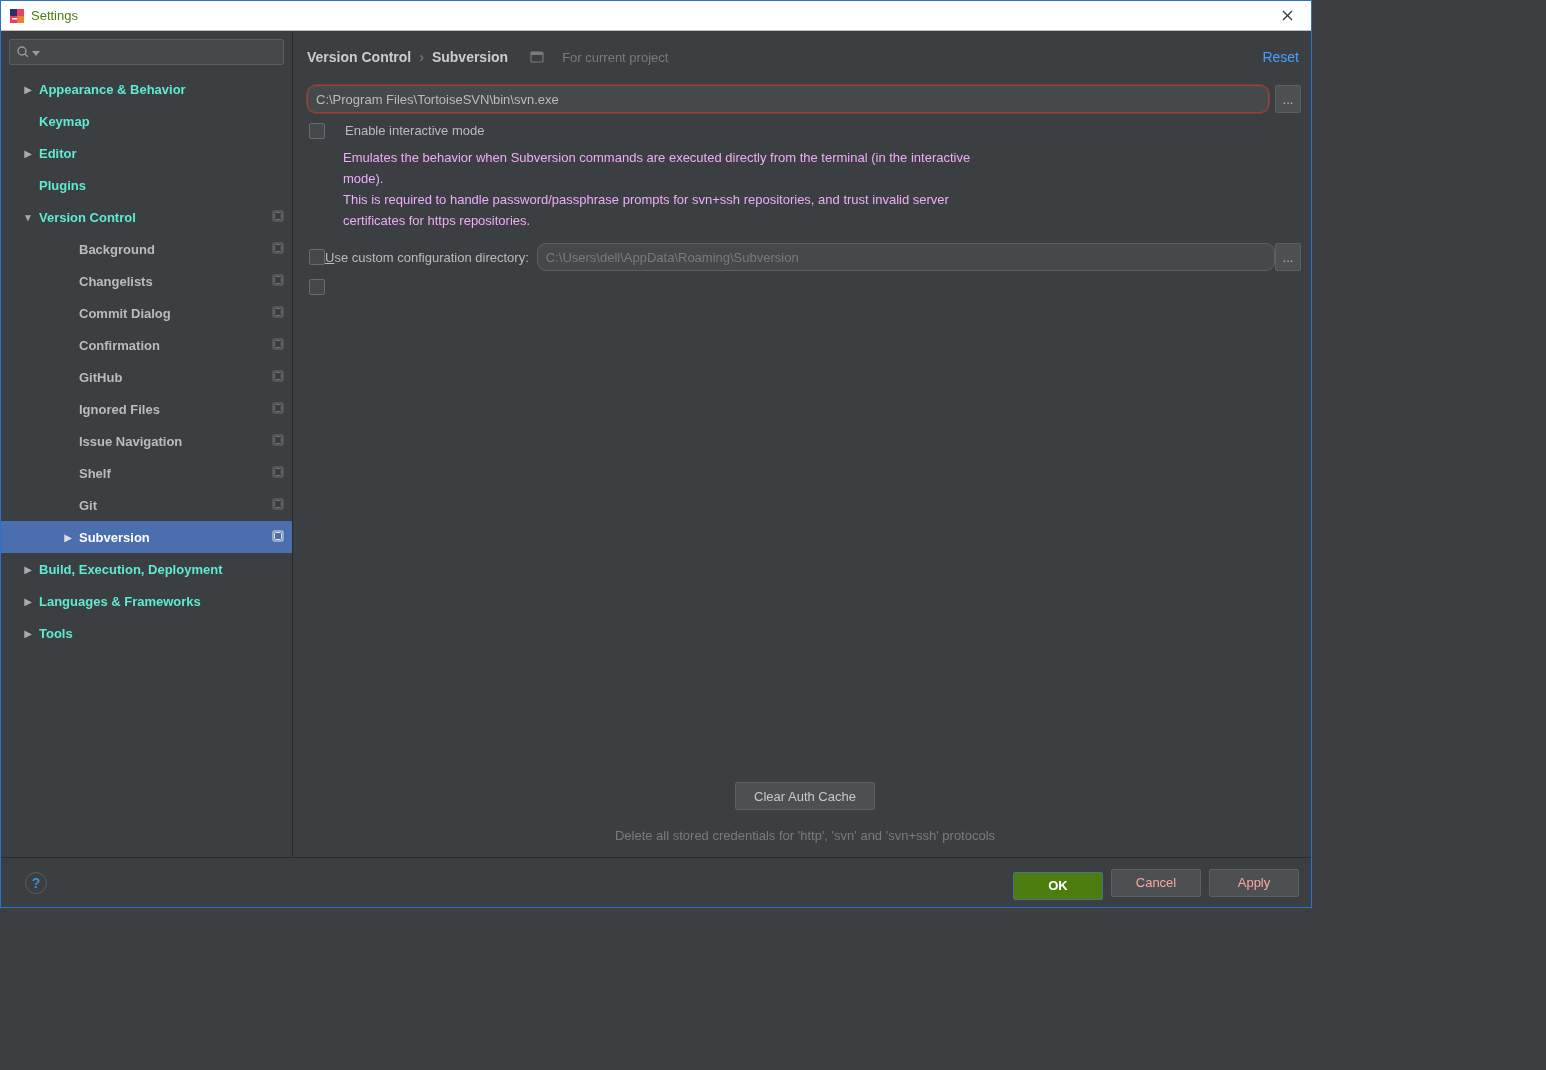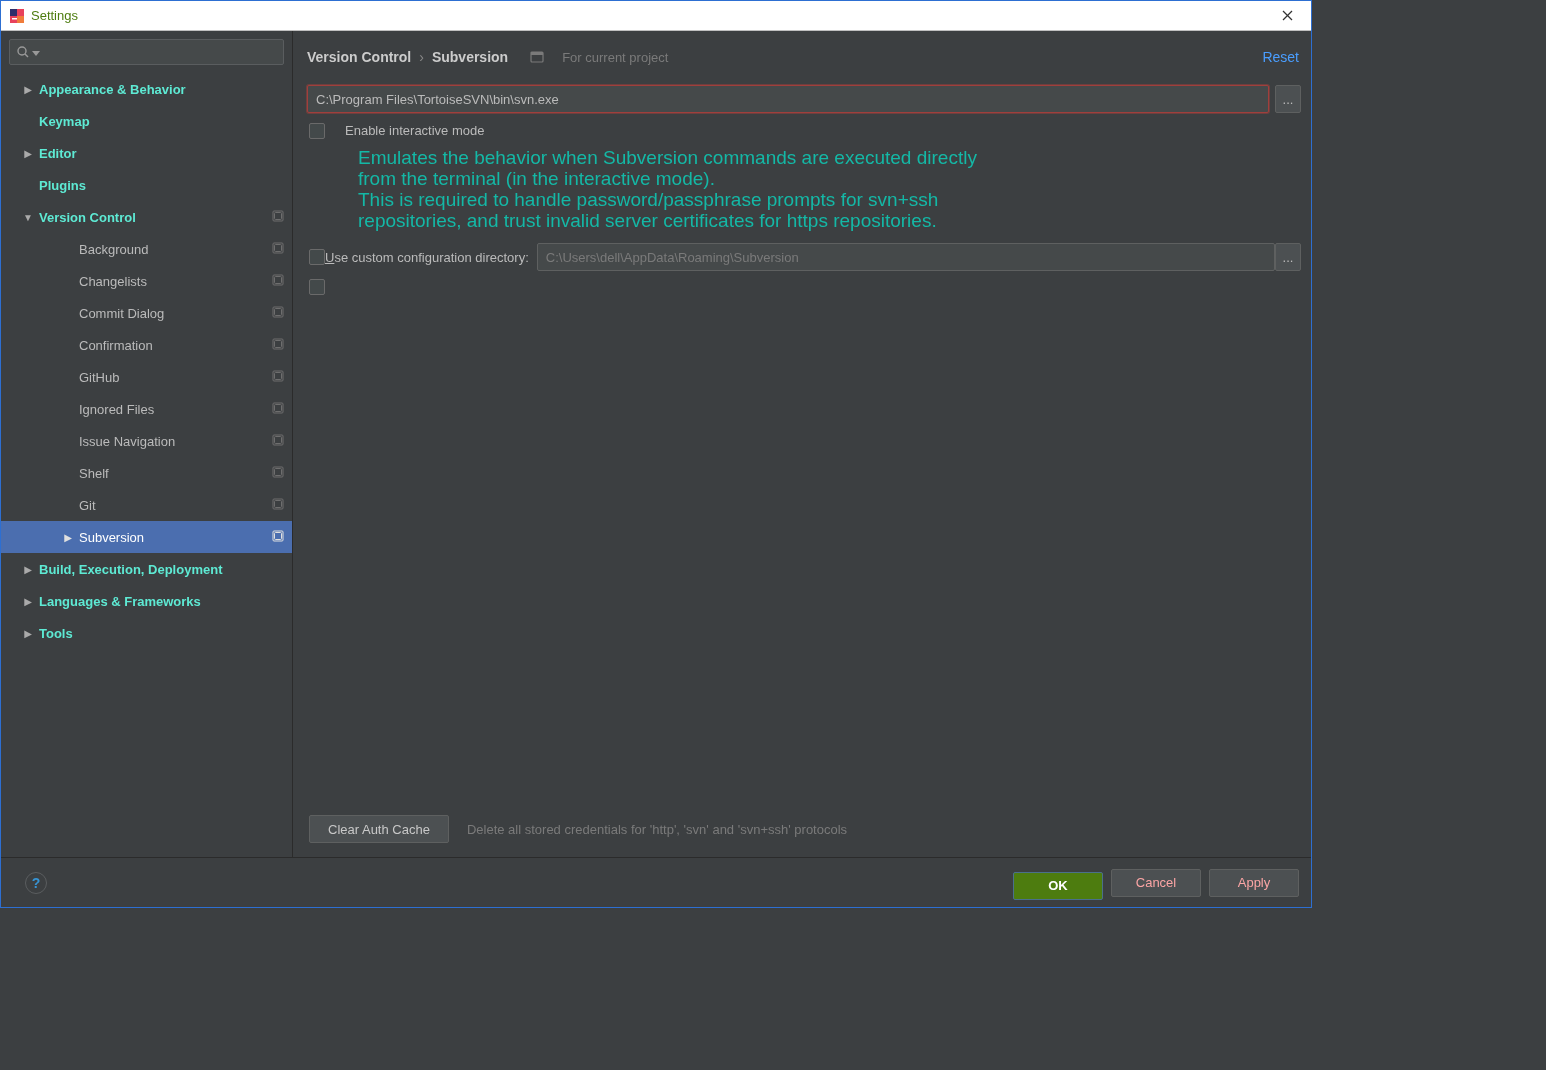--- a/index.html
+++ b/index.html
@@ -85,21 +85,21 @@
   .tree-item.bold > .label { font-weight: 700; color: #5eead4; }
   .tree-item .arrow {
     width: 14px;
     display: inline-flex;
     justify-content: center;
     margin-right: 4px;
     font-size: 10px;
     color: #aaa;
   }
   .tree-item.no-arrow .arrow { visibility: hidden; }
-  .tree-item .label { flex: 1; white-space: nowrap; overflow: hidden; text-overflow: ellipsis; }
+  .tree-item .label { flex: 1; white-space: nowrap; overflow: hidden; text-overflow: ellipsis; font-weight: bold; }
   .tree-item.selected {
     background: #4b6eaf;
     color: #ffffff;
   }
   .tree-item.selected > .label { color: #ffffff; }
   .tree-item.selected .arrow { color: #e0e0e0; }
   .tree-item .proj-icon {
     width: 14px; height: 14px;
     color: #6e6e6e;
     margin-left: 6px;
@@ -151,21 +151,21 @@
   }
   .text-input {
     flex: 1;
     height: 28px;
     background: #45494a;
     border: 1px solid #5e6060;
     color: #bbb;
     padding: 0 8px;
     font-size: 13px;
     font-family: inherit;
-    border-radius: 2px;
+    border-radius: 9px;
   }
   .text-input.highlight {
     border: 1px solid #a03f3c;
     box-shadow: 0 0 0 1px rgba(160,63,60,0.5);
   }
   .text-input.disabled { color: #7a7a7a; }
   .browse-btn {
     width: 26px; height: 28px;
     background: #4c5052;
     border: 1px solid #5e6060;
@@ -187,44 +187,45 @@
     width: 16px; height: 16px;
     border: 1px solid #6a6a6a;
     background: #43494a;
     border-radius: 2px;
     flex-shrink: 0;
     margin-top: 2px;
   }
   .checkbox-label { color: #bbb; font-size: 13px; line-height: 20px; }
 
   .help-block {
-    margin-left: 51px;
+    margin-left: 36px;
     margin-bottom: 12px;
-    color: #14b8a6;
-    font-size: 19px;
+    color: #f0abfc;
+    font-size: 13px;
     line-height: 21px;
     max-width: 660px;
   }
 
   .config-row {
     display: flex;
     align-items: center;
     margin-bottom: 2px;
     padding-left: 2px;
   }
   .config-row .checkbox { margin-top: 0; }
   .config-row .lbl { color: #bbb; white-space: nowrap; }
 
   .content-flex { flex: 1; }
 
   .cache-row {
     display: flex;
     align-items: center;
     gap: 18px;
     padding: 0 0 14px 2px;
+    flex-direction: column;
   }
   .secondary-btn {
     background: #4c5052;
     border: 1px solid #5e6060;
     color: #c8c8c8;
     height: 28px;
     padding: 0 18px;
     font-size: 13px;
     border-radius: 2px;
     cursor: default;

